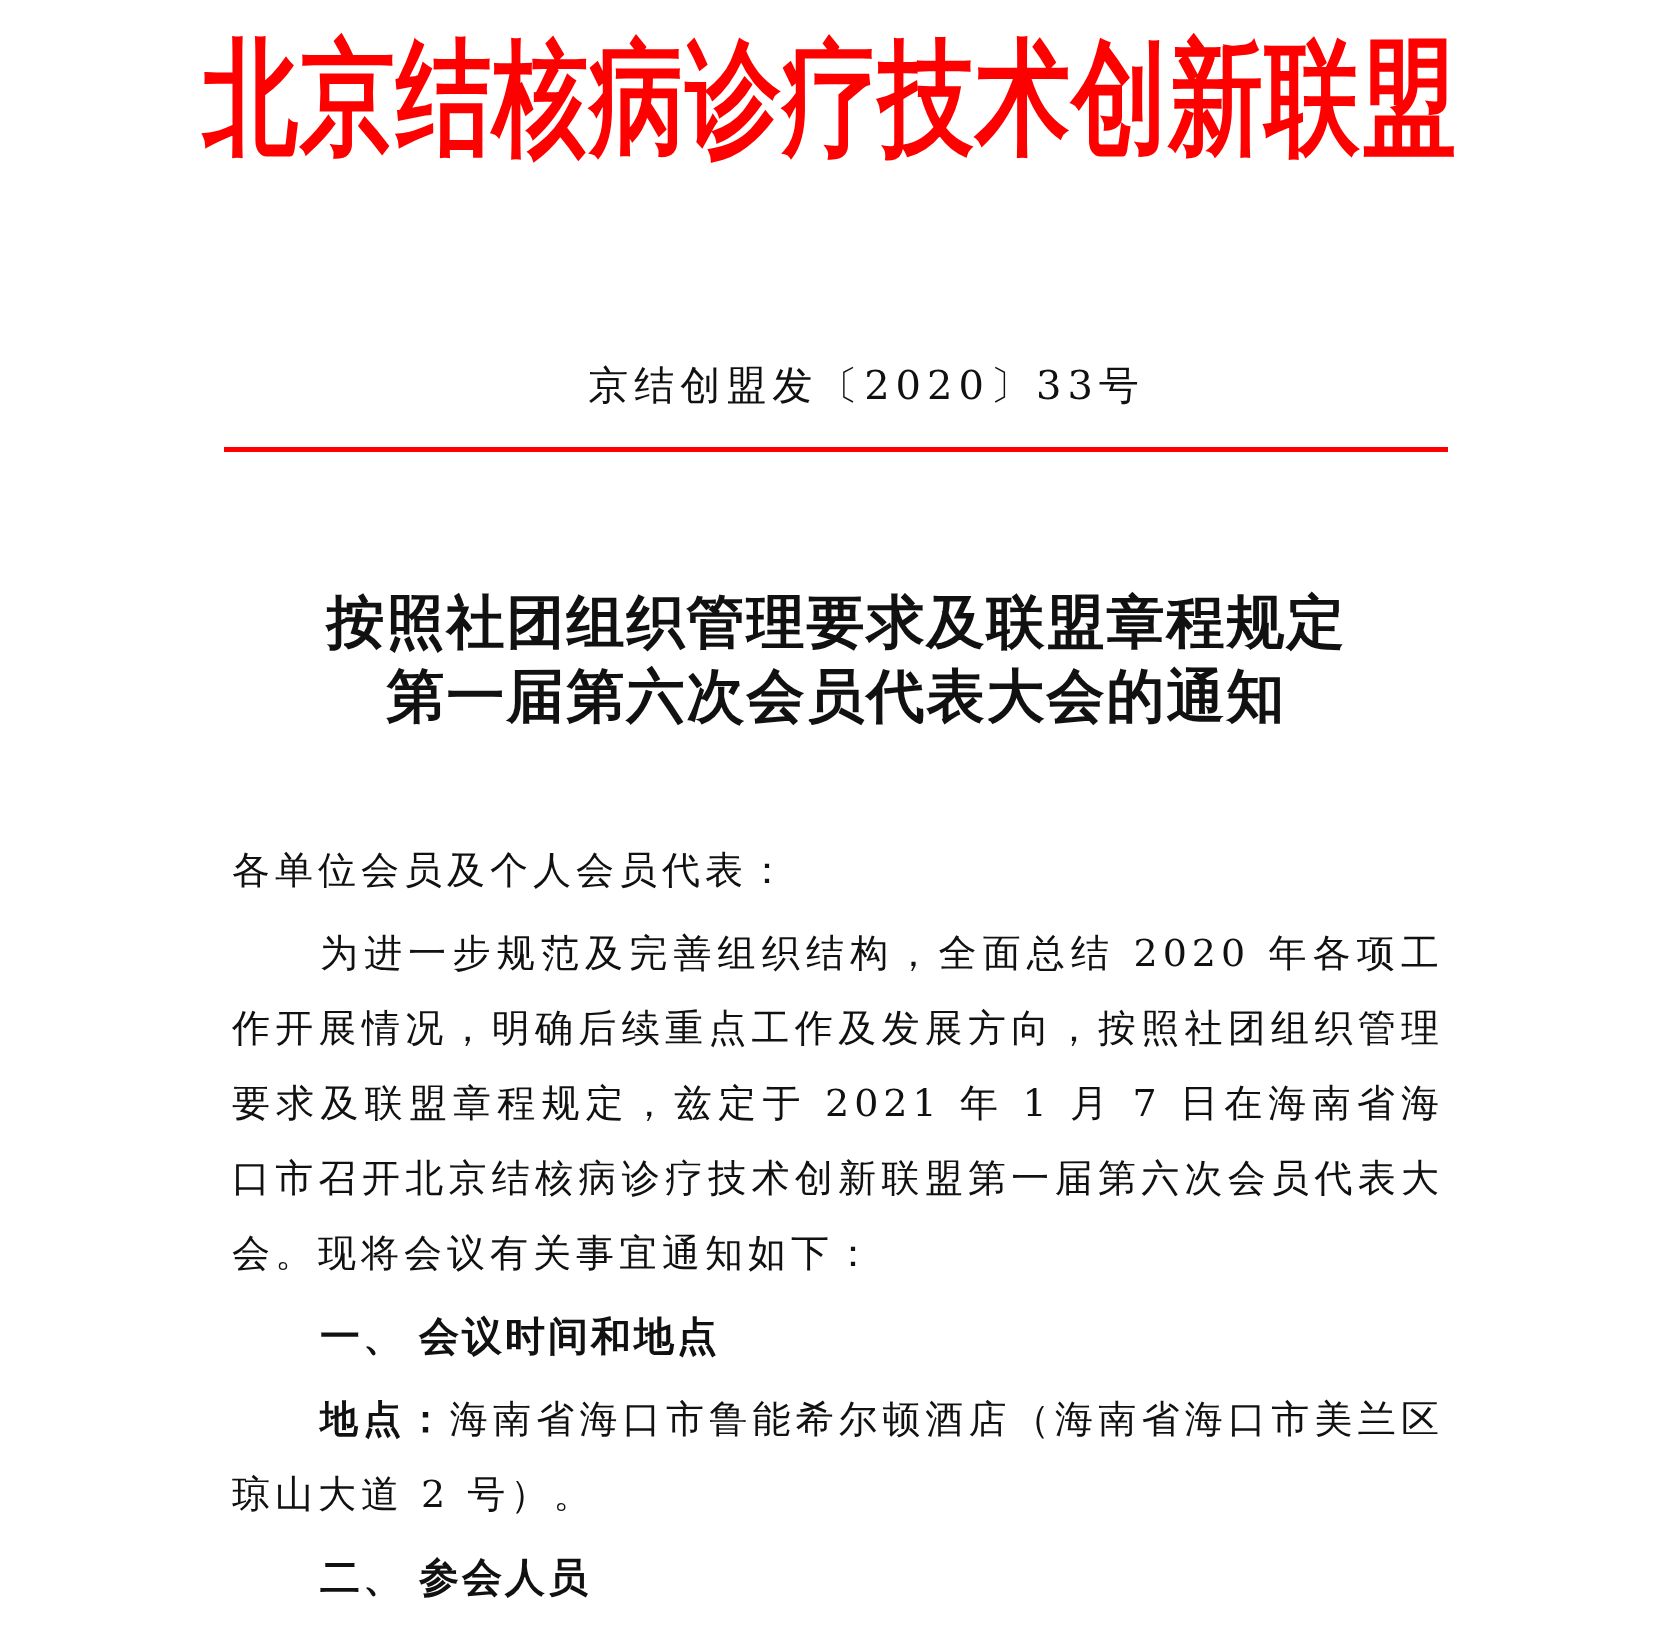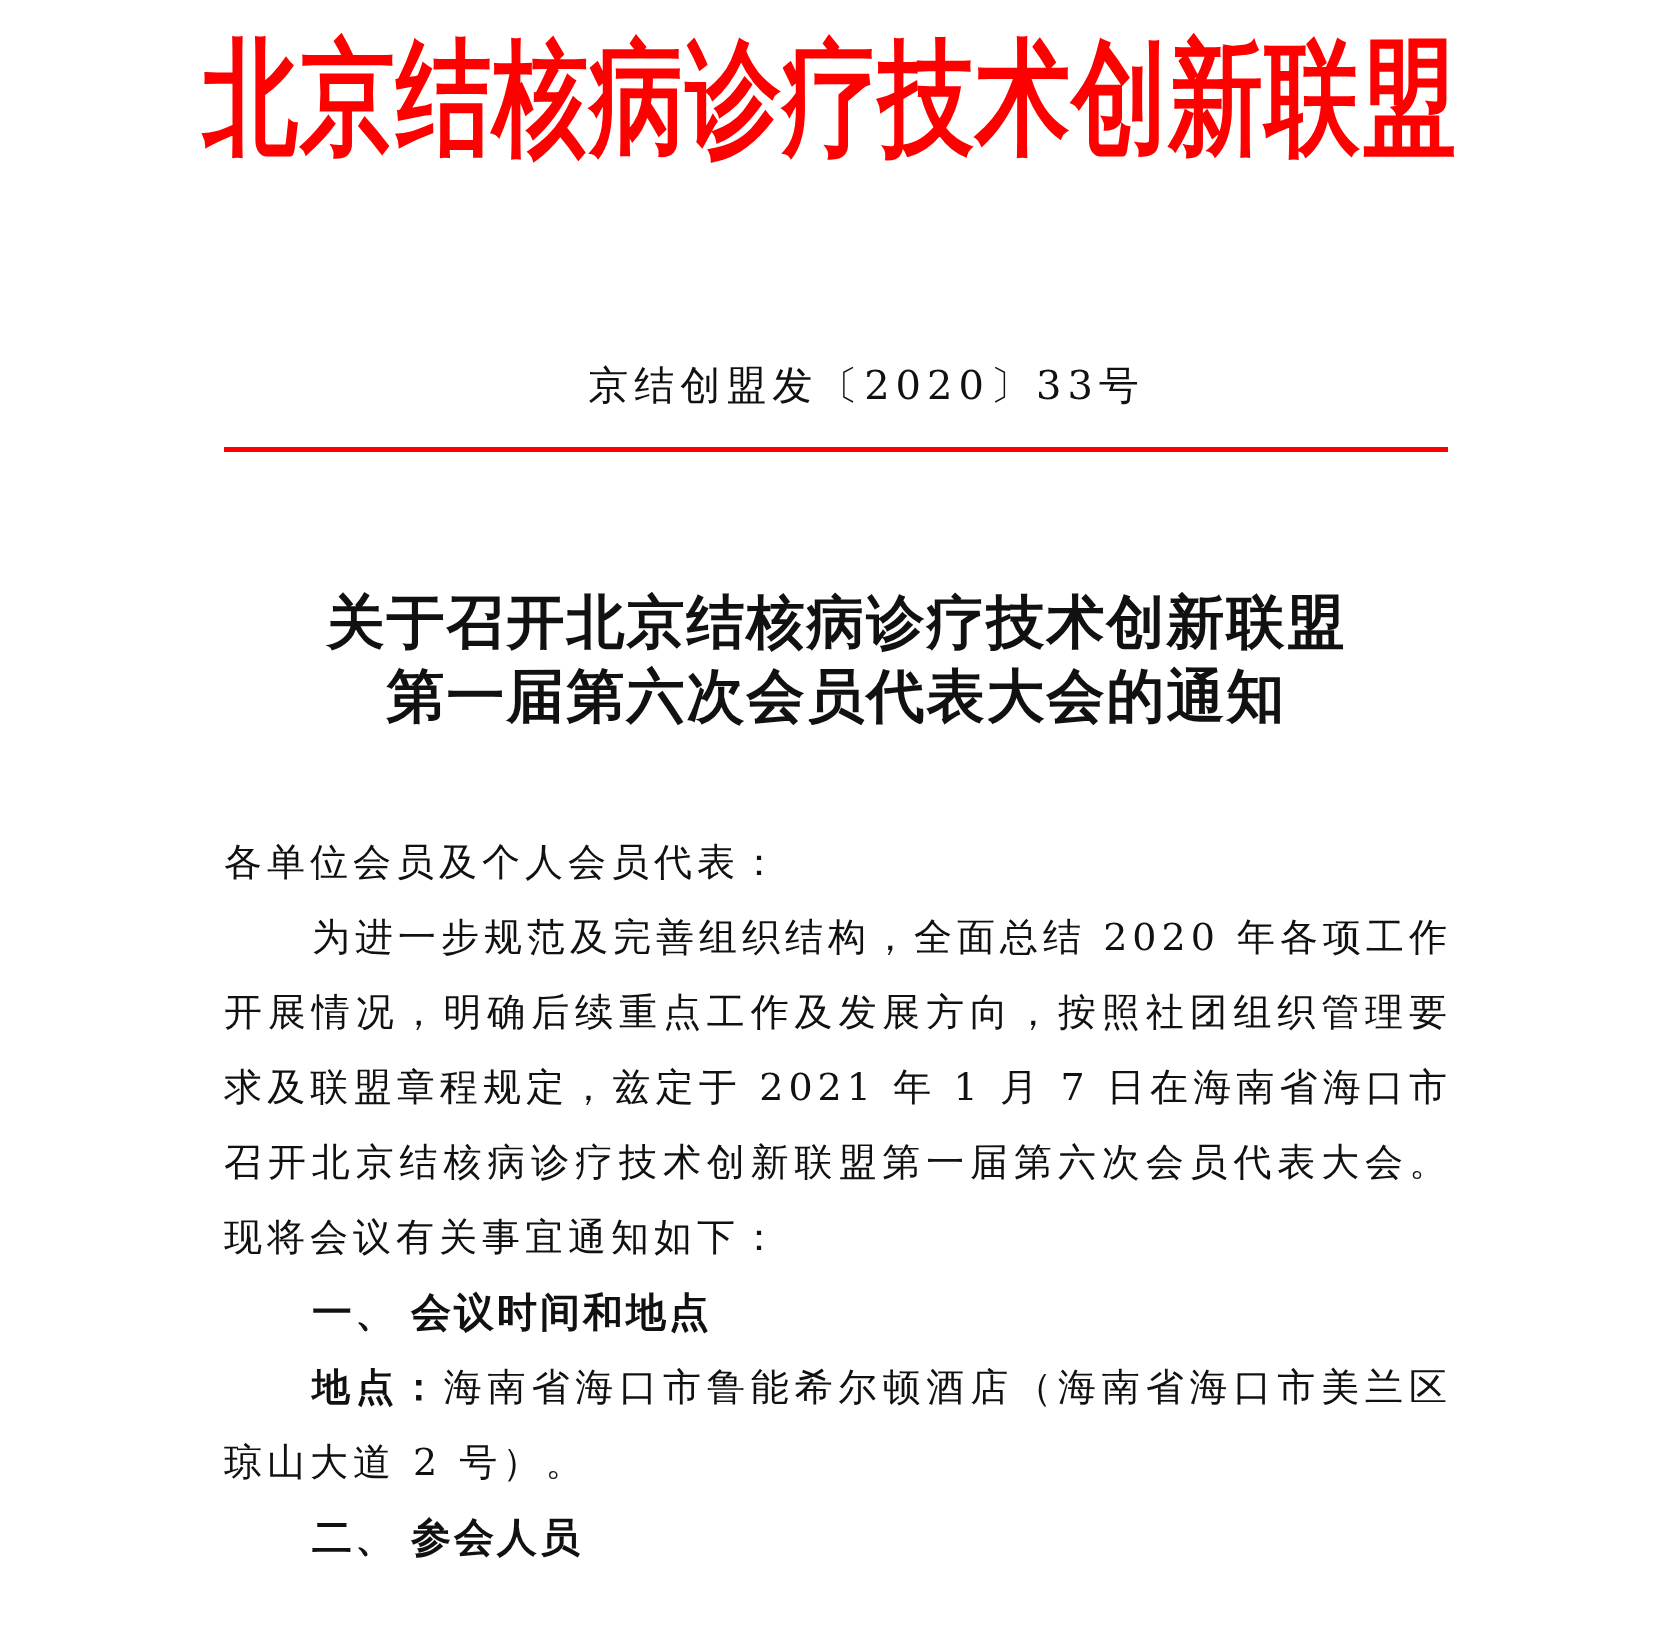--- a/index.html
+++ b/index.html
@@ -26,41 +26,41 @@
   }
   .title {
     position: absolute; left: 0; width: 1653px; top: 585px; text-align: center;
     font-family: "DejaVu Sans", "Liberation Sans", sans-serif; font-weight: bold;
     font-size: 58px; line-height: 74px; letter-spacing: 2px; padding-left: 20px; box-sizing: border-box;
   }
   .body {
     position: absolute; left: 224px; top: 825px; width: 1228px;
     font-size: 38px; line-height: 75px; letter-spacing: 5px;
   }
-  .body p { margin: 0; text-align: justify; }
+  .body p { margin: 8px; text-align: justify; }
   .indent { text-indent: 88px; }
   .heading {
     padding-left: 88px; font-family: Liberation Serif, serif; font-weight: bold;
     font-size: 40px; letter-spacing: 3px;
   }
   .label { font-family: "DejaVu Sans", "Liberation Sans", sans-serif; font-weight: bold; }
 </style>
 </head>
 <body>
 
 <div class="masthead">
   <span>北京结核病诊疗技术创新联盟</span>
 </div>
 
 <div class="docnum">京结创盟发〔2020〕33号</div>
 
 <div class="redline"></div>
 
 <div class="title">
-  <div>关于召开北京结核病诊疗技术创新联盟</div>
+  <div>按照社团组织管理要求及联盟章程规定</div>
   <div>第一届第六次会员代表大会的通知</div>
 </div>
 
 <div class="body">
   <p>各单位会员及个人会员代表：</p>
   <p class="indent">为进一步规范及完善组织结构，全面总结 2020 年各项工作开展情况，明确后续重点工作及发展方向，按照社团组织管理要求及联盟章程规定，兹定于 2021 年 1 月 7 日在海南省海口市召开北京结核病诊疗技术创新联盟第一届第六次会员代表大会。现将会议有关事宜通知如下：</p>
   <p class="heading">一、 会议时间和地点</p>
   <p class="indent"><span class="label">地点：</span><span>海南省海口市鲁能希尔顿酒店（海南省海口市美兰区琼山大道 2 号）。</span></p>
   <p class="heading">二、 参会人员</p>
 </div>

